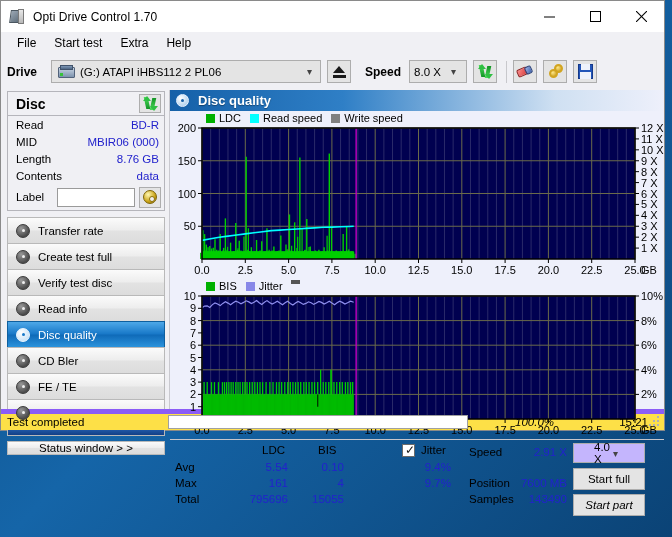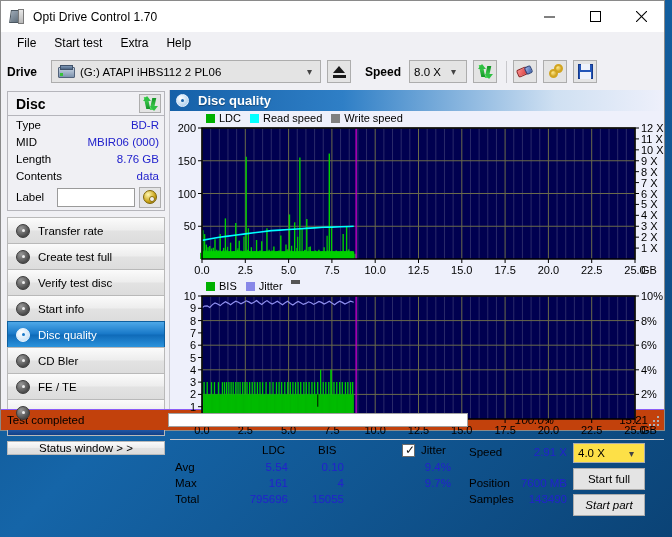--- a/index.html
+++ b/index.html
@@ -308,34 +308,34 @@
   .stv { position:absolute; font-size:11.5px; color:#2222cc; white-space:nowrap; text-align:right; }
   #jit-check {
     position:absolute; width:13px; height:13px; background:#fff;
     border:1px solid #6b6b6b;
   }
   #jit-check .ck {
     position:absolute; left:2px; top:-1px; font-size:12px; color:#1a1a1a; line-height:13px;
   }
   #speed-sel {
     position:absolute; left:403px; top:3px; width:72px; height:20px;
-    background:#fde047; border:1px solid #adadad;
-    display:flex; align-items:center; padding:0 4px; font-size:11.5px; color:#000;
+    background:#c4b5fd; border:1px solid #adadad;
+    display:flex; align-items:center; padding:0 20px; font-size:11.5px; color:#000;
   }
   .act-btn {
     position:absolute; left:403px; width:72px; height:22px;
     background:#e4e4e4; border:1px solid #adadad;
     display:flex;align-items:center;justify-content:center;
     font-size:11.5px;color:#000;
   }
 
   
   #statusbar {
     height: 21px; flex:0 0 auto; display:flex; align-items:center;
-    background:#c2410c; border-top:1px solid #8b5cf6;
+    background:#fde047; border-top:5px solid #8b5cf6;
     font-size:11.5px; color:#000;gap:23px;
   }
   #sb-text { padding-left:6px; width:144px; }
   #sb-prog-cell { width: 316px; display:flex; align-items:center; }
   #sb-prog {
     width: 300px; height: 14px; background:#fff; border:1px solid #a0a0a0;
     position:relative; overflow:hidden;
   }
   #sb-prog-fill { height:100%; background: linear-gradient(180deg,#22bb22,#0ea40e); }
   #sb-pct { width: 60px; padding-left:8px;font-style:italic; }
@@ -445,21 +445,21 @@
           <span id="disc-refresh">
             <span class="refresh-ico">
               <i class="s1"></i>
                 <i class="s2"></i>
                 <i class="t1"></i>
                 <i class="t2"></i>
             </span>
           </span>
         </div>
         <div class="disc-row">
-          <span class="k">Type</span>
+          <span class="k">Read</span>
           <span class="v">BD-R</span>
         </div>
         <div class="disc-row">
           <span class="k">MID</span>
           <span class="v">MBIR06 (000)</span>
         </div>
         <div class="disc-row">
           <span class="k">Length</span>
           <span class="v">8.76 GB</span>
         </div>
@@ -484,21 +484,21 @@
         <div class="nav-item">
           <span class="nav-ico"></span>
           <span>Create test full</span>
         </div>
         <div class="nav-item">
           <span class="nav-ico"></span>
           <span>Verify test disc</span>
         </div>
         <div class="nav-item">
           <span class="nav-ico"></span>
-          <span>Start info</span>
+          <span>Read info</span>
         </div>
         <div class="nav-item sel">
           <span class="nav-ico"></span>
           <span>Disc quality</span>
         </div>
         <div class="nav-item">
           <span class="nav-ico"></span>
           <span>CD Bler</span>
         </div>
         <div class="nav-item">

